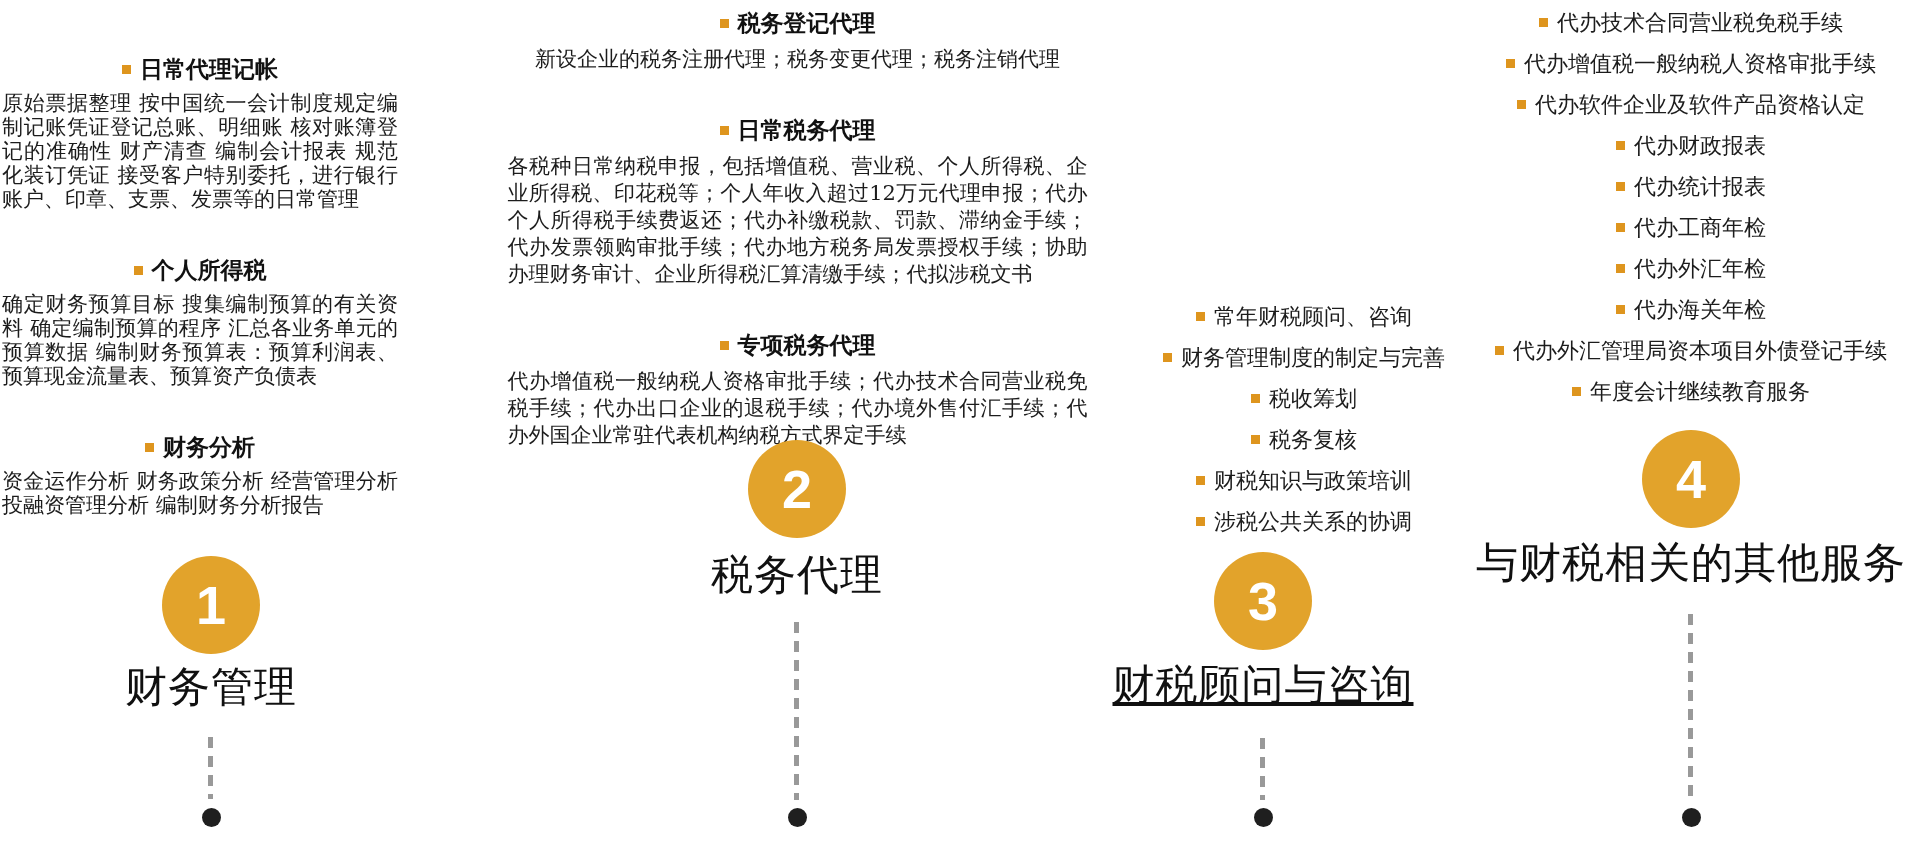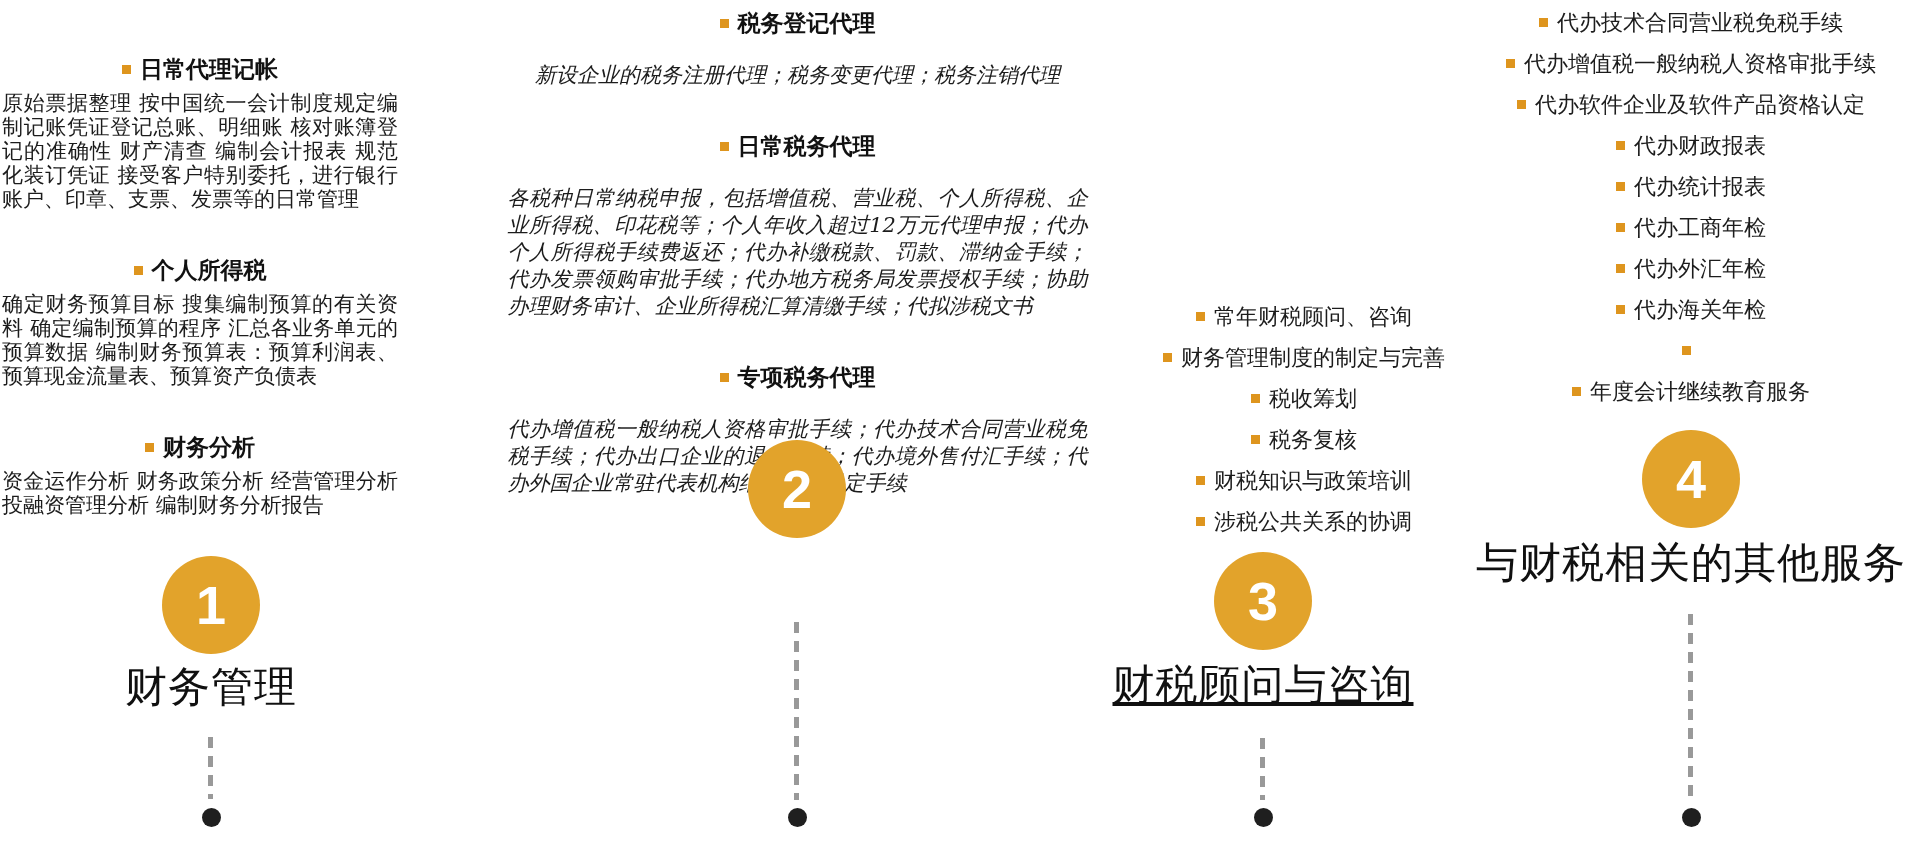--- a/index.html
+++ b/index.html
@@ -22,21 +22,21 @@
     display:inline-block; width:9px; height:9px;
     background:var(--bullet,#de951e); margin-right:9px; vertical-align:3px;
   }
   .block-body {
     font-size:21px; line-height:24px; text-align:justify;
     color:var(--text,#1c1c1c); margin-top:7px;
   }
   .block + .block { margin-top:44px; }
 
   .col2 .block-head { line-height:30px; }
-  .col2 .block-body { line-height:27px; width:580px; margin-left:auto; margin-right:auto; margin-top:24px;font-style:italic; }
+  .col2 .block-body { line-height:27px; width:580px; margin-left:auto; margin-right:auto; margin-top:8px; }
   .col2 .block-body.single { width:auto; text-align:center; white-space:nowrap; }
   .col2 .block + .block { margin-top:42px; }
 
   .item {
     font-size:22px; line-height:41px; text-align:center; white-space:nowrap;
     color:var(--text,#1c1c1c);
   }
 
   .num-circle {
     position:absolute; width:98px; height:98px; border-radius:50%;
@@ -102,20 +102,21 @@
       <p class="block-body">各税种日常纳税申报，包括增值税、营业税、个人所得税、企业所得税、印花税等；个人年收入超过12万元代理申报；代办个人所得税手续费返还；代办补缴税款、罚款、滞纳金手续；代办发票领购审批手续；代办地方税务局发票授权手续；协助办理财务审计、企业所得税汇算清缴手续；代拟涉税文书</p>
     </div>
     <div class="block">
       <div class="block-head">
         <span class="bullet"></span><span>专项税务代理</span>
       </div>
       <p class="block-body">代办增值税一般纳税人资格审批手续；代办技术合同营业税免税手续；代办出口企业的退税手续；代办境外售付汇手续；代办外国企业常驻代表机构纳税方式界定手续</p>
     </div>
   </div>
   <div class="num-circle" style="left:748px; top:440px;">2</div>
+  <div class="col-title" style="left:797px; top:548px;">税务代理</div>
   <div class="dash" style="left:794px; top:622px; height:178px;"></div>
   <div class="dot" style="left:788px; top:808px;"></div>
 
   <div class="abs" style="left:1104px; top:296px; width:400px;">
     <div class="item"><span class="bullet"></span><span>常年财税顾问、咨询</span></div>
     <div class="item"><span class="bullet"></span><span>财务管理制度的制定与完善</span></div>
     <div class="item"><span class="bullet"></span><span>税收筹划</span></div>
     <div class="item"><span class="bullet"></span><span>税务复核</span></div>
     <div class="item"><span class="bullet"></span><span>财税知识与政策培训</span></div>
     <div class="item"><span class="bullet"></span><span>涉税公共关系的协调</span></div>
@@ -127,21 +128,21 @@
 
   <div class="abs" style="left:1460px; top:2px; width:462px;">
     <div class="item"><span class="bullet"></span><span>代办技术合同营业税免税手续</span></div>
     <div class="item"><span class="bullet"></span><span>代办增值税一般纳税人资格审批手续</span></div>
     <div class="item"><span class="bullet"></span><span>代办软件企业及软件产品资格认定</span></div>
     <div class="item"><span class="bullet"></span><span>代办财政报表</span></div>
     <div class="item"><span class="bullet"></span><span>代办统计报表</span></div>
     <div class="item"><span class="bullet"></span><span>代办工商年检</span></div>
     <div class="item"><span class="bullet"></span><span>代办外汇年检</span></div>
     <div class="item"><span class="bullet"></span><span>代办海关年检</span></div>
-    <div class="item"><span class="bullet"></span></div>
+    <div class="item"><span class="bullet"></span><span>代办外汇管理局资本项目外债登记手续</span></div>
     <div class="item"><span class="bullet"></span><span>年度会计继续教育服务</span></div>
   </div>
   <div class="num-circle" style="left:1642px; top:430px;">4</div>
   <div class="col-title" style="left:1691px; top:536px;">与财税相关的其他服务</div>
   <div class="dash" style="left:1688px; top:614px; height:186px;"></div>
   <div class="dot" style="left:1682px; top:808px;"></div>
 
 </div>
 
 </body></html>

